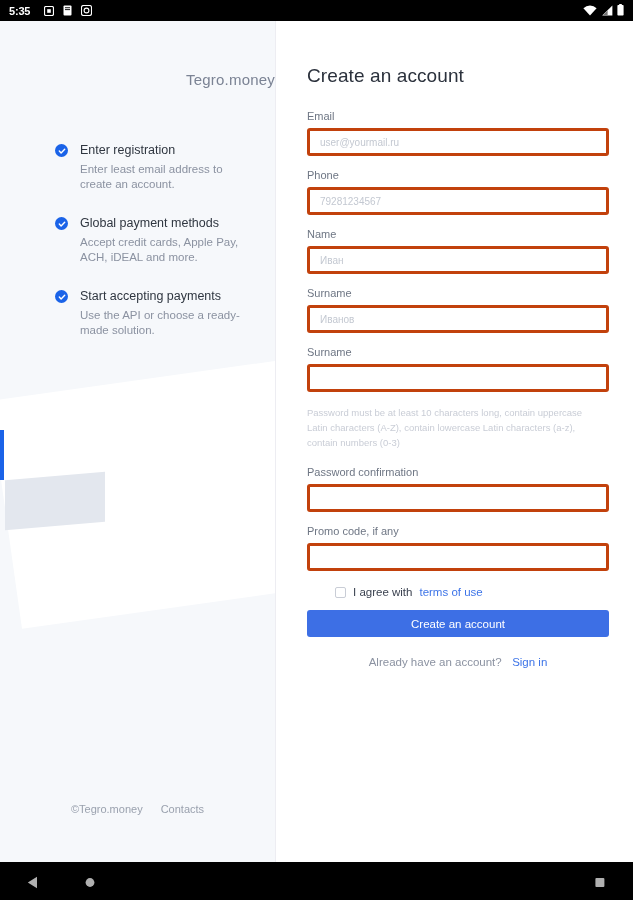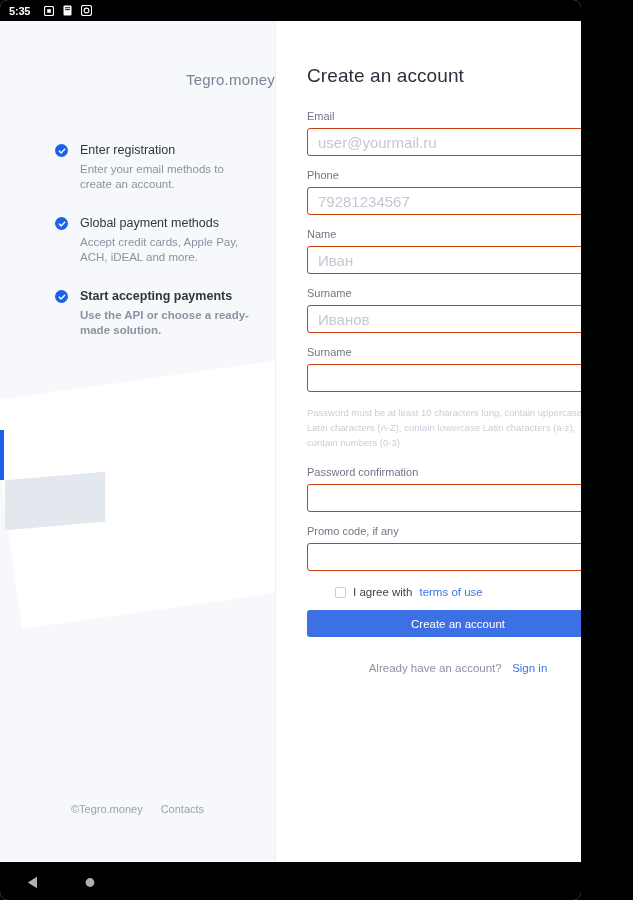--- a/index.html
+++ b/index.html
@@ -7,25 +7,24 @@
   html, body {
     width: 633px;
     height: 900px;
     background: #000;
     font-family: "Liberation Sans", sans-serif;
     overflow: hidden;
   }
 
   #screen {
     position: relative;
-    width: 581px;
+    width: 633px;
     height: 900px;
     background: #fdba74;
     overflow: hidden;
-    border-radius: 8px;
   }
 
   
   #status-bar {
     position: absolute;
     top: 0; left: 0;
     width: 633px;
     height: 21px;
     background: #000000;
     display: flex;
@@ -116,21 +115,21 @@
     position: absolute;
     top: 122px; left: 55px;
     width: 200px;
     z-index: 3;
   }
   .feature {
     position: relative;
     padding-left: 25px;
     margin-bottom: 24px;
   }
-  .feature:last-child { margin-bottom: 0; font-weight: bold; }
+  .feature:last-child { margin-bottom: 0; }
   .check-badge {
     position: absolute;
     top: 1px; left: 0;
     width: 13px; height: 13px;
     border-radius: 50%;
     background: #1a63e8;
     display: flex;
     align-items: center;
     justify-content: center;
   }
@@ -187,25 +186,25 @@
   .field-label {
     display: block;
     font-size: 11px;
     color: #6e7684;
     margin-bottom: 6px;
   }
   .field-input {
     display: block;
     width: 302px;
     height: 28px;
-    border: 1px solid #c2410c;
+    border: 3px solid #c2410c;
     border-radius: 3px;
     background: #ffffff;
     padding: 0 10px;
-    font-size: 15px;
+    font-size: 10px;
     color: #2b313c;
     font-family: "Liberation Sans", sans-serif;
     outline: none;
   }
   .field-input::placeholder { color: #c3c8d1; }
 
   #password-hint {
     font-size: 9.5px;
     color: #c9cdd6;
     line-height: 15px;
@@ -245,21 +244,21 @@
     background: #3d6fe5;
     border: none;
     border-radius: 3px;
     color: #ffffff;
     font-size: 11.5px;
     font-family: "Liberation Sans", sans-serif;
     cursor: pointer;
   }
 
   #signin-row {
-    margin-top: 21px;
+    margin-top: 15px;
     text-align: center;
   }
   #signin-text {
     font-size: 11.5px;
     color: #8b92a1;
   }
   #signin-link {
     font-size: 11.5px;
     color: #3d74e8;
     text-decoration: none;
@@ -340,21 +339,21 @@
 
       <div id="feature-list">
 
         <div class="feature">
           <span class="check-badge">
             <svg width="8" height="8" viewBox="0 0 8 8">
                 <path d="M1.3 4.1 L3.1 5.9 L6.7 2.2" fill="none" stroke="#ffffff" stroke-width="1.4" stroke-linecap="round" stroke-linejoin="round"></path>
               </svg>
           </span>
           <div class="feature-title">Enter registration</div>
-          <div class="feature-desc">Enter your email methods to create an account.</div>
+          <div class="feature-desc">Enter least email address to create an account.</div>
         </div>
 
         <div class="feature">
           <span class="check-badge">
             <svg width="8" height="8" viewBox="0 0 8 8">
                 <path d="M1.3 4.1 L3.1 5.9 L6.7 2.2" fill="none" stroke="#ffffff" stroke-width="1.4" stroke-linecap="round" stroke-linejoin="round"></path>
               </svg>
           </span>
           <div class="feature-title">Global payment methods</div>
           <div class="feature-desc">Accept credit cards, Apple Pay, ACH, iDEAL and more.</div>

